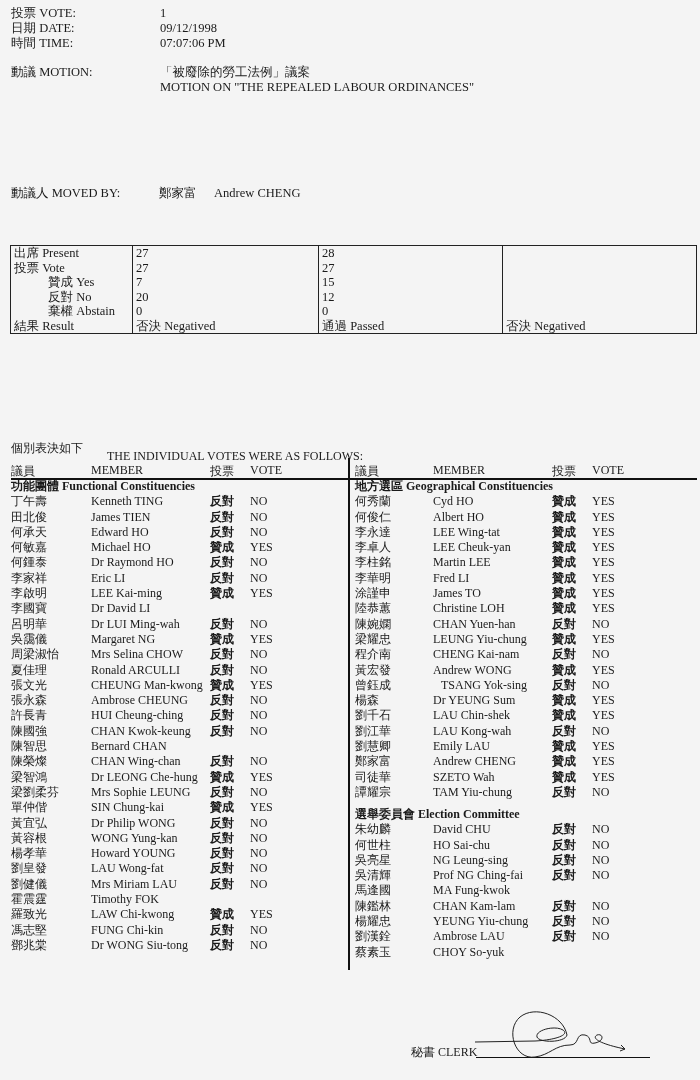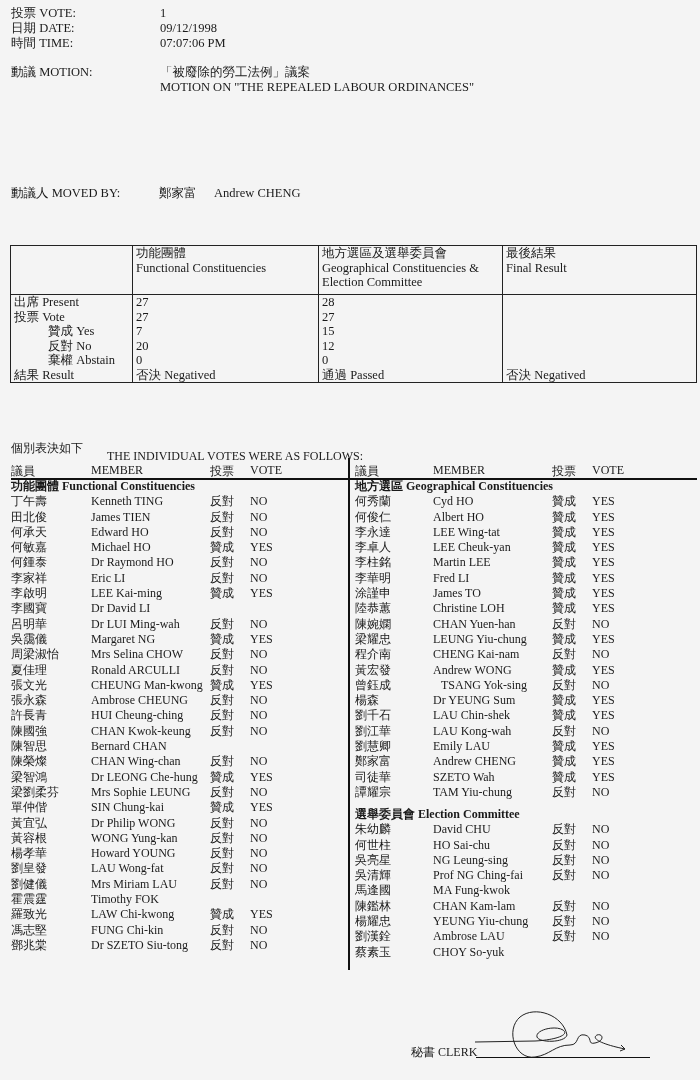--- a/index.html
+++ b/index.html
@@ -11,21 +11,21 @@
   .hdr-row .val { position:absolute; left:149px; white-space:nowrap; }
   table.summary { position:absolute; left:10px; top:245px; width:687px; border-collapse:collapse; font-size:12.5px; }
   table.summary td { border:1px solid #222; vertical-align:top; padding:0 3px; line-height:14.5px; }
   table.summary .h td { height:48px; }
   .stack div { white-space:nowrap; }
   .ind { padding-left:34px; }
   .list { position:absolute; font-size:12px; }
   .list .row { position:relative; height:15.3px; line-height:15.3px; white-space:nowrap; }
   .list .c-zh { position:absolute; left:0; }
   .list .c-en { position:absolute; }
-  .list .c-vzh { position:absolute; }
+  .list .c-vzh { position:absolute;font-weight:bold; }
   .list .c-ven { position:absolute; }
   .list .section { font-weight:bold; }
   .colhead { position:absolute; font-size:12px; white-space:nowrap; }
   .rule { position:absolute; background:#111; }
 </style>
 </head>
 <body>
 
 <div class="hdr-row" style="top:6px;">
   <span class="lbl">投票 VOTE:</span>
@@ -53,35 +53,20 @@
 </div>
 
 <table class="summary">
   <colgroup>
       <col style="width:122px">
       <col style="width:186px">
       <col style="width:184px">
       <col>
     </colgroup>
   <tbody>
-      <tr class="h">
-    <td></td>
-    <td class="stack">
-      <div>功能團體</div>
-      <div>Functional Constituencies</div>
-    </td>
-    <td class="stack">
-      <div>地方選區及選舉委員會</div>
-      <div style="white-space:normal">Geographical Constituencies &amp; Election Committee</div>
-    </td>
-    <td class="stack">
-      <div>最後結果</div>
-      <div>Final Result</div>
-    </td>
-  </tr>
   <tr>
     <td class="stack">
       <div>出席 Present</div>
       <div>投票 Vote</div>
       <div class="ind">贊成 Yes</div>
       <div class="ind">反對 No</div>
       <div class="ind">棄權 Abstain</div>
       <div>結果 Result</div>
     </td>
     <td class="stack">
@@ -300,21 +285,21 @@
         <span class="c-ven" style="left: 239px;">YES</span>
       </div>
       <div class="row">
         <span class="c-zh" style="left: 0px;">馮志堅</span>
         <span class="c-en" style="left: 80px;">FUNG Chi-kin</span>
         <span class="c-vzh" style="left: 199px;">反對</span>
         <span class="c-ven" style="left: 239px;">NO</span>
       </div>
       <div class="row">
         <span class="c-zh" style="left: 0px;">鄧兆棠</span>
-        <span class="c-en" style="left: 80px;">Dr SZETO Siu-tong</span>
+        <span class="c-en" style="left: 80px;">Dr WONG Siu-tong</span>
         <span class="c-vzh" style="left: 199px;">反對</span>
         <span class="c-ven" style="left: 239px;">NO</span>
       </div>
     </div>
 </div>
 
 <div class="list" style="left:355px; top:479px; width:340px;">
   <div class="row section">地方選區 Geographical Constituencies</div>
   <div id="gc-rows">
       <div class="row">

